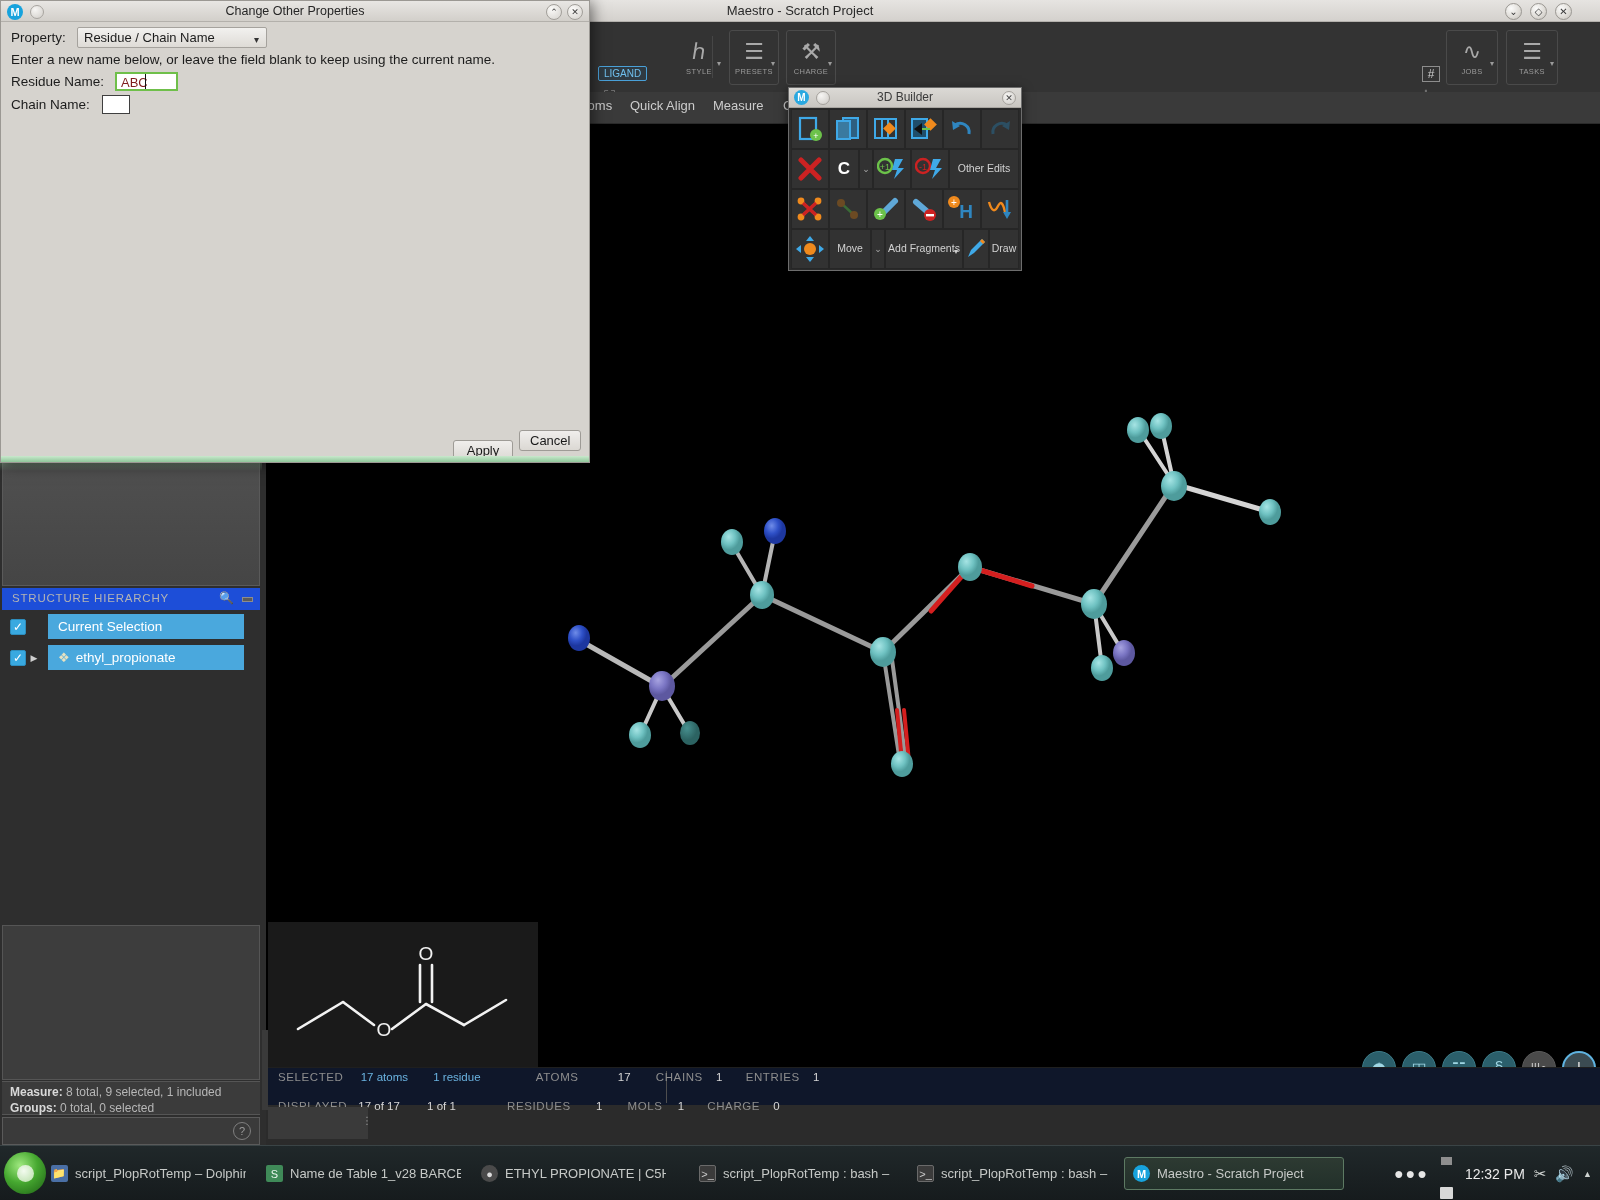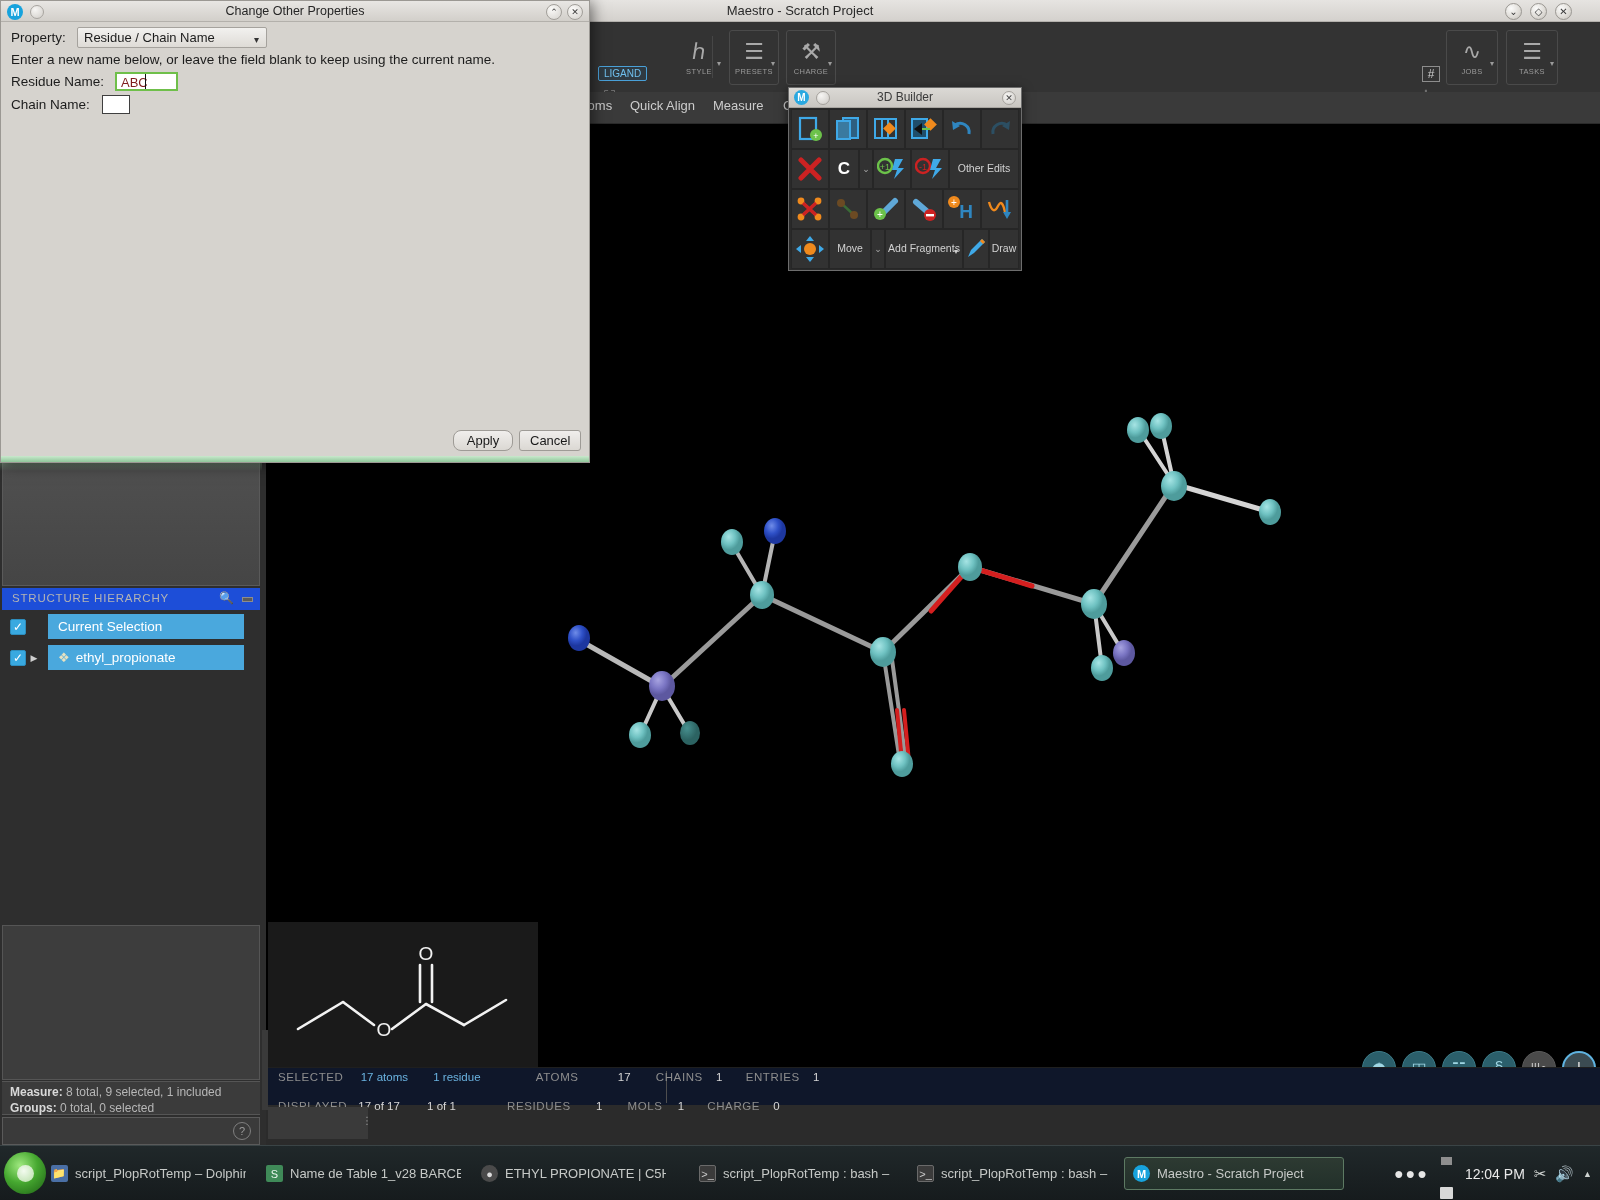--- a/index.html
+++ b/index.html
@@ -713,21 +713,21 @@
 
     <div class="dlabel" style="left:10px;top:51px;">Enter a new name below, or leave the field blank to keep using the current name.</div>
 
     <div class="dlabel" style="left:10px;top:73px;">Residue Name:</div>
     <div id="residue-input" class="dinput">ABC</div>
     <div id="residue-caret"></div>
 
     <div class="dlabel" style="left:10px;top:96px;">Chain Name:</div>
     <div id="chain-input" class="dinput"></div>
 
-    <div class="dbtn" style="left:452px;top:429px;border-radius:8px;">Apply</div>
+    <div class="dbtn" style="left:452px;top:439px;">Apply</div>
     <div class="dbtn" style="left:518px;top:429px;">Cancel</div>
     <div id="dlg-bottom-edge"></div>
   </div>
 
   <div id="taskbar">
     <div id="kmenu">
         <div class="inner"></div>
       </div>
 
     <div class="tb-task" style="left:42px;width:205px;">
@@ -754,20 +754,20 @@
       <span class="ti maestro">M</span>
       <span>Maestro - Scratch Project</span>
     </div>
 
     <div id="tray">
       <span class="tray-dots">●●●</span>
       <span style="position:relative;width:18px;height:34px;">
         <span id="tray-disk"></span>
         <span id="tray-disk2"></span>
       </span>
-      <span id="clock">12:04 PM</span>
+      <span id="clock">12:32 PM</span>
       <span class="tray-ico">✂</span>
       <span class="tray-ico">🔊</span>
       <span class="tray-ico" style="font-size:9px;">▲</span>
     </div>
   </div>
 
 </div>
 
 </body></html>

